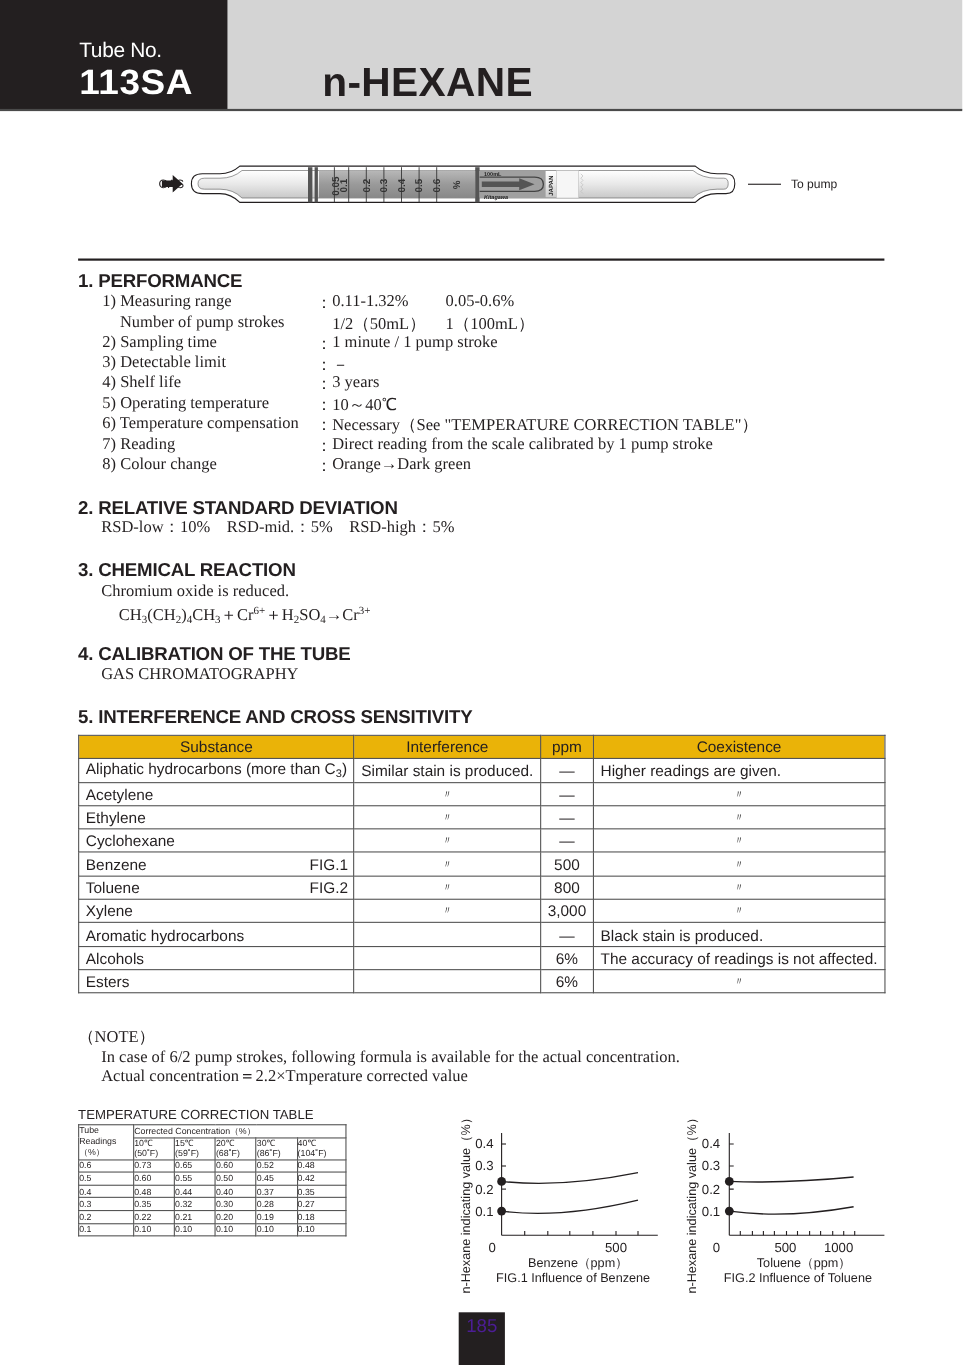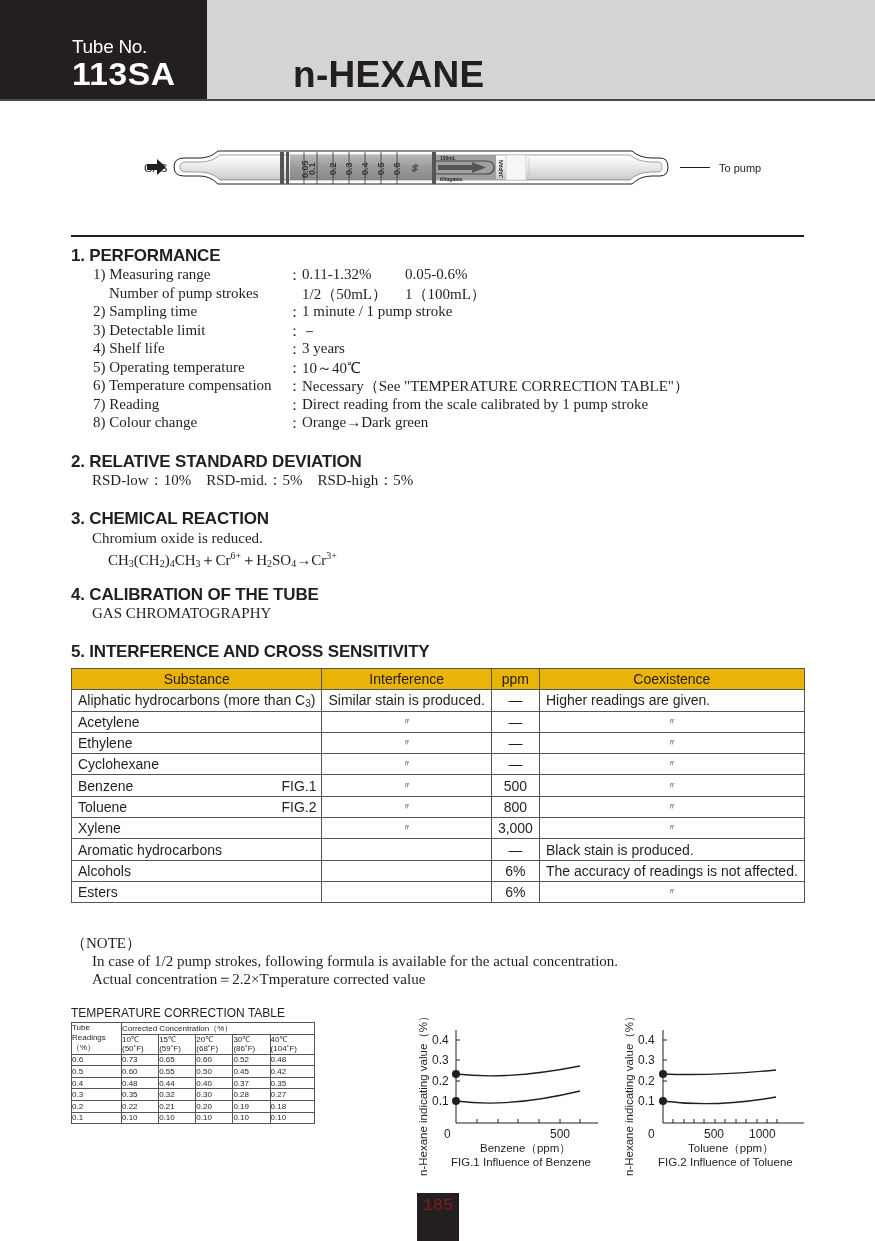--- a/index.html
+++ b/index.html
@@ -43,21 +43,21 @@
 
   .tct-title { position: absolute; left: 71px; top: 1006px; font-family: "Liberation Sans", sans-serif; font-size: 12px; }
   table.tct { position: absolute; left: 71px; top: 1022px; width: 244px; border-collapse: collapse; font-family: "Liberation Sans", sans-serif; font-size: 8px; }
   table.tct td, table.tct th { border: 1px solid #555; font-weight: normal; padding: 0; height: 11.6px; line-height: 9px; }
   table.tct .h2 td { height: 20px; }
 
   .chart { position: absolute; }
   .chart-caption { position: absolute; font-family: "Liberation Sans", sans-serif; font-size: 11.5px; white-space: nowrap; }
 
   .page-num-box { position: absolute; left: 417px; top: 1193px; width: 42px; height: 48px; background: #231f20; }
-  .page-num { position: absolute; left: 417px; top: 1196px; width: 42px; text-align: center; color: #7f1d1d; font-family: Liberation Mono, monospace; font-size: 17px; }
+  .page-num { position: absolute; left: 417px; top: 1196px; width: 42px; text-align: center; color: #4c1d95; font-family: Liberation Sans, sans-serif; font-size: 17px; }
 </style>
 </head>
 <body>
 
 <div class="header-black"></div>
 <div class="header-grey"></div>
 <div class="header-line"></div>
 <div class="tube-label">Tube No.</div>
 <div class="tube-number">113SA</div>
 <div class="page-title">n-HEXANE</div>
@@ -250,21 +250,21 @@
   <tr>
     <td>Esters</td>
     <td class="c"></td>
     <td class="c">6%</td>
     <td class="c ditto">〃</td>
   </tr>
 </tbody>
   </table>
 
 <div class="body-text" style="left:71px; top:934px;">（NOTE）</div>
-<div class="body-text" style="left:92px; top:952px;">In case of 1/2 pump strokes, following formula is available for the actual concentration.</div>
+<div class="body-text" style="left:92px; top:952px;">In case of 6/2 pump strokes, following formula is available for the actual concentration.</div>
 <div class="body-text" style="left:92px; top:970px;">Actual concentration＝2.2×Tmperature corrected value</div>
 
 <div class="tct-title">TEMPERATURE CORRECTION TABLE</div>
 <table class="tct">
   <colgroup>
       <col style="width:50px">
       <col>
       <col>
       <col>
       <col>

